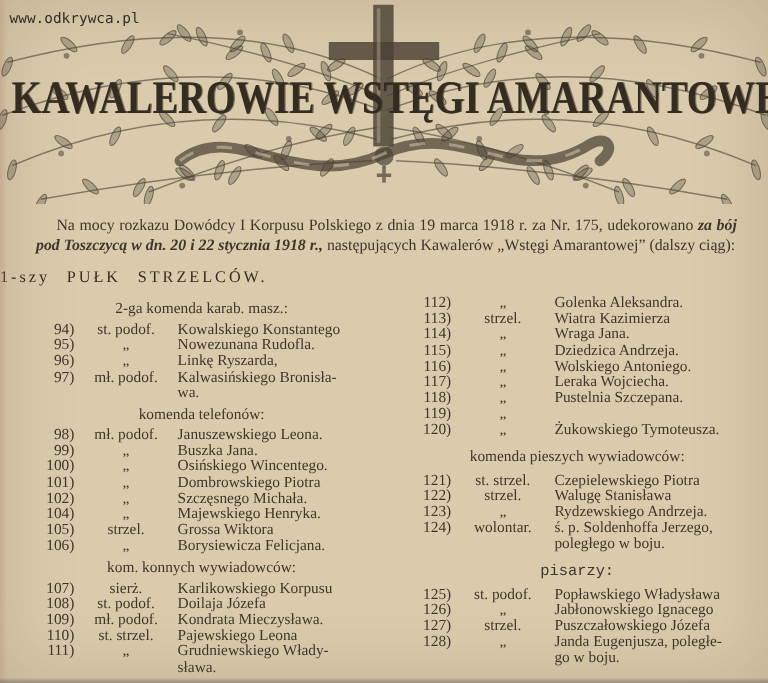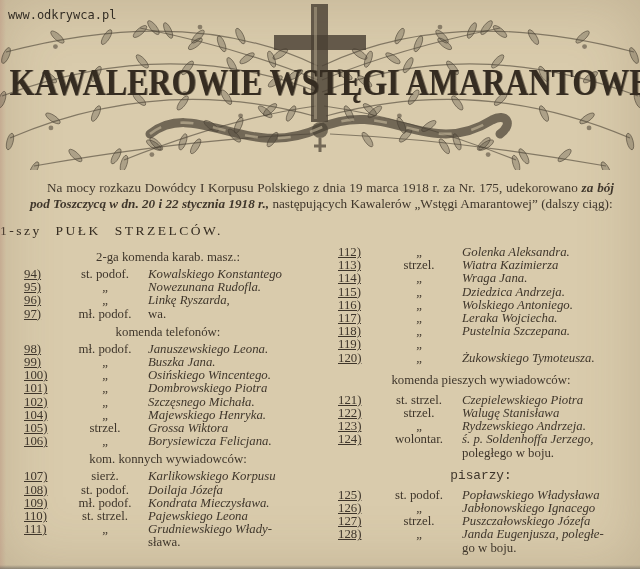--- a/index.html
+++ b/index.html
@@ -26,23 +26,23 @@
          text-align:justify;text-indent:17px;}
   .intro .emph{font-style:italic;font-weight:600;}
   .section-heading{text-align:left;margin-top:11px;font-size:13.5px;
                    letter-spacing:2.5px;word-spacing:8px;color:var(--ink-dark);}
   .cols{display:flex;margin:7px 16px 0 24px;gap:26px;}
   .col{flex:1;min-width:0;}
   .col.left{flex:0 0 288px;}
   .subheader{text-align:center;font-size:12.8px;line-height:13px;margin:5px 0 4px;}
   .entry{display:grid;grid-template-columns:38px 72px 1fr;column-gap:7px;
          font-size:12.8px;line-height:13.2px;}
-  .entry .num{text-align:left;text-decoration:underline;}
+  .entry .num{text-align:right;}
   .entry .rank{text-align:center;white-space:nowrap;}
-  .entry .name{text-align:left;font-style:italic;}
+  .entry .name{text-align:left;}
   .entry .cont{grid-column:3;text-align:left;padding-right:52px;}
 </style>
 </head>
 <body>
 
 <div class="page">
   <div class="edge-left"></div>
 
   <div class="watermark">www.odkrywca.pl</div>
 
@@ -195,20 +195,21 @@
           <span class="name">Nowezunana Rudofla.</span>
         </div>
         <div class="entry">
           <span class="num">96)</span>
           <span class="rank">„</span>
           <span class="name">Linkę Ryszarda,</span>
         </div>
         <div class="entry">
           <span class="num">97)</span>
           <span class="rank">mł. podof.</span>
+          <span class="name">Kalwasińskiego Bronisła-</span>
           <span class="cont">wa.</span>
         </div>
         <div class="subheader">komenda telefonów:</div>
         <div class="entry">
           <span class="num">98)</span>
           <span class="rank">mł. podof.</span>
           <span class="name">Januszewskiego Leona.</span>
         </div>
         <div class="entry">
           <span class="num">99)</span>

